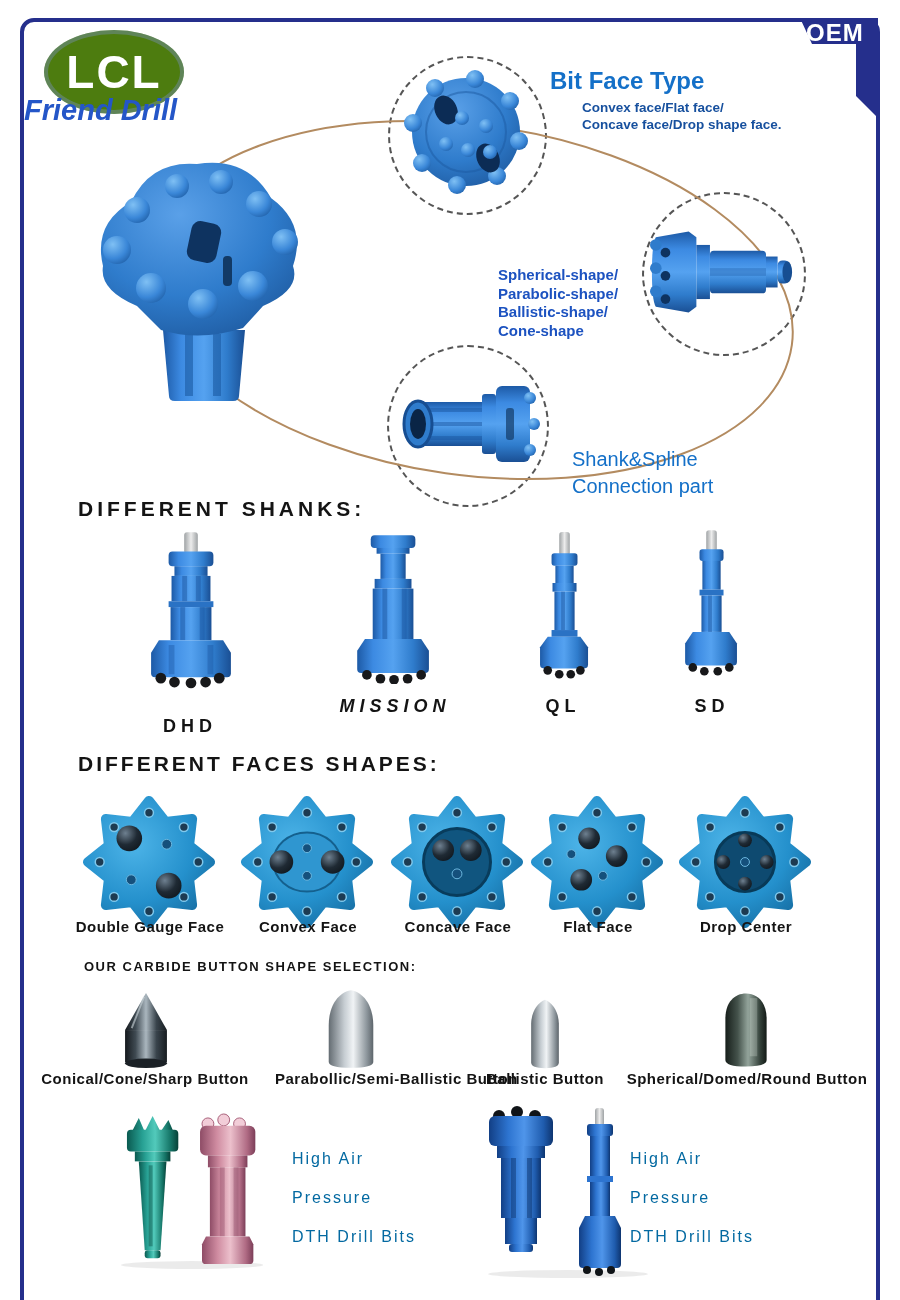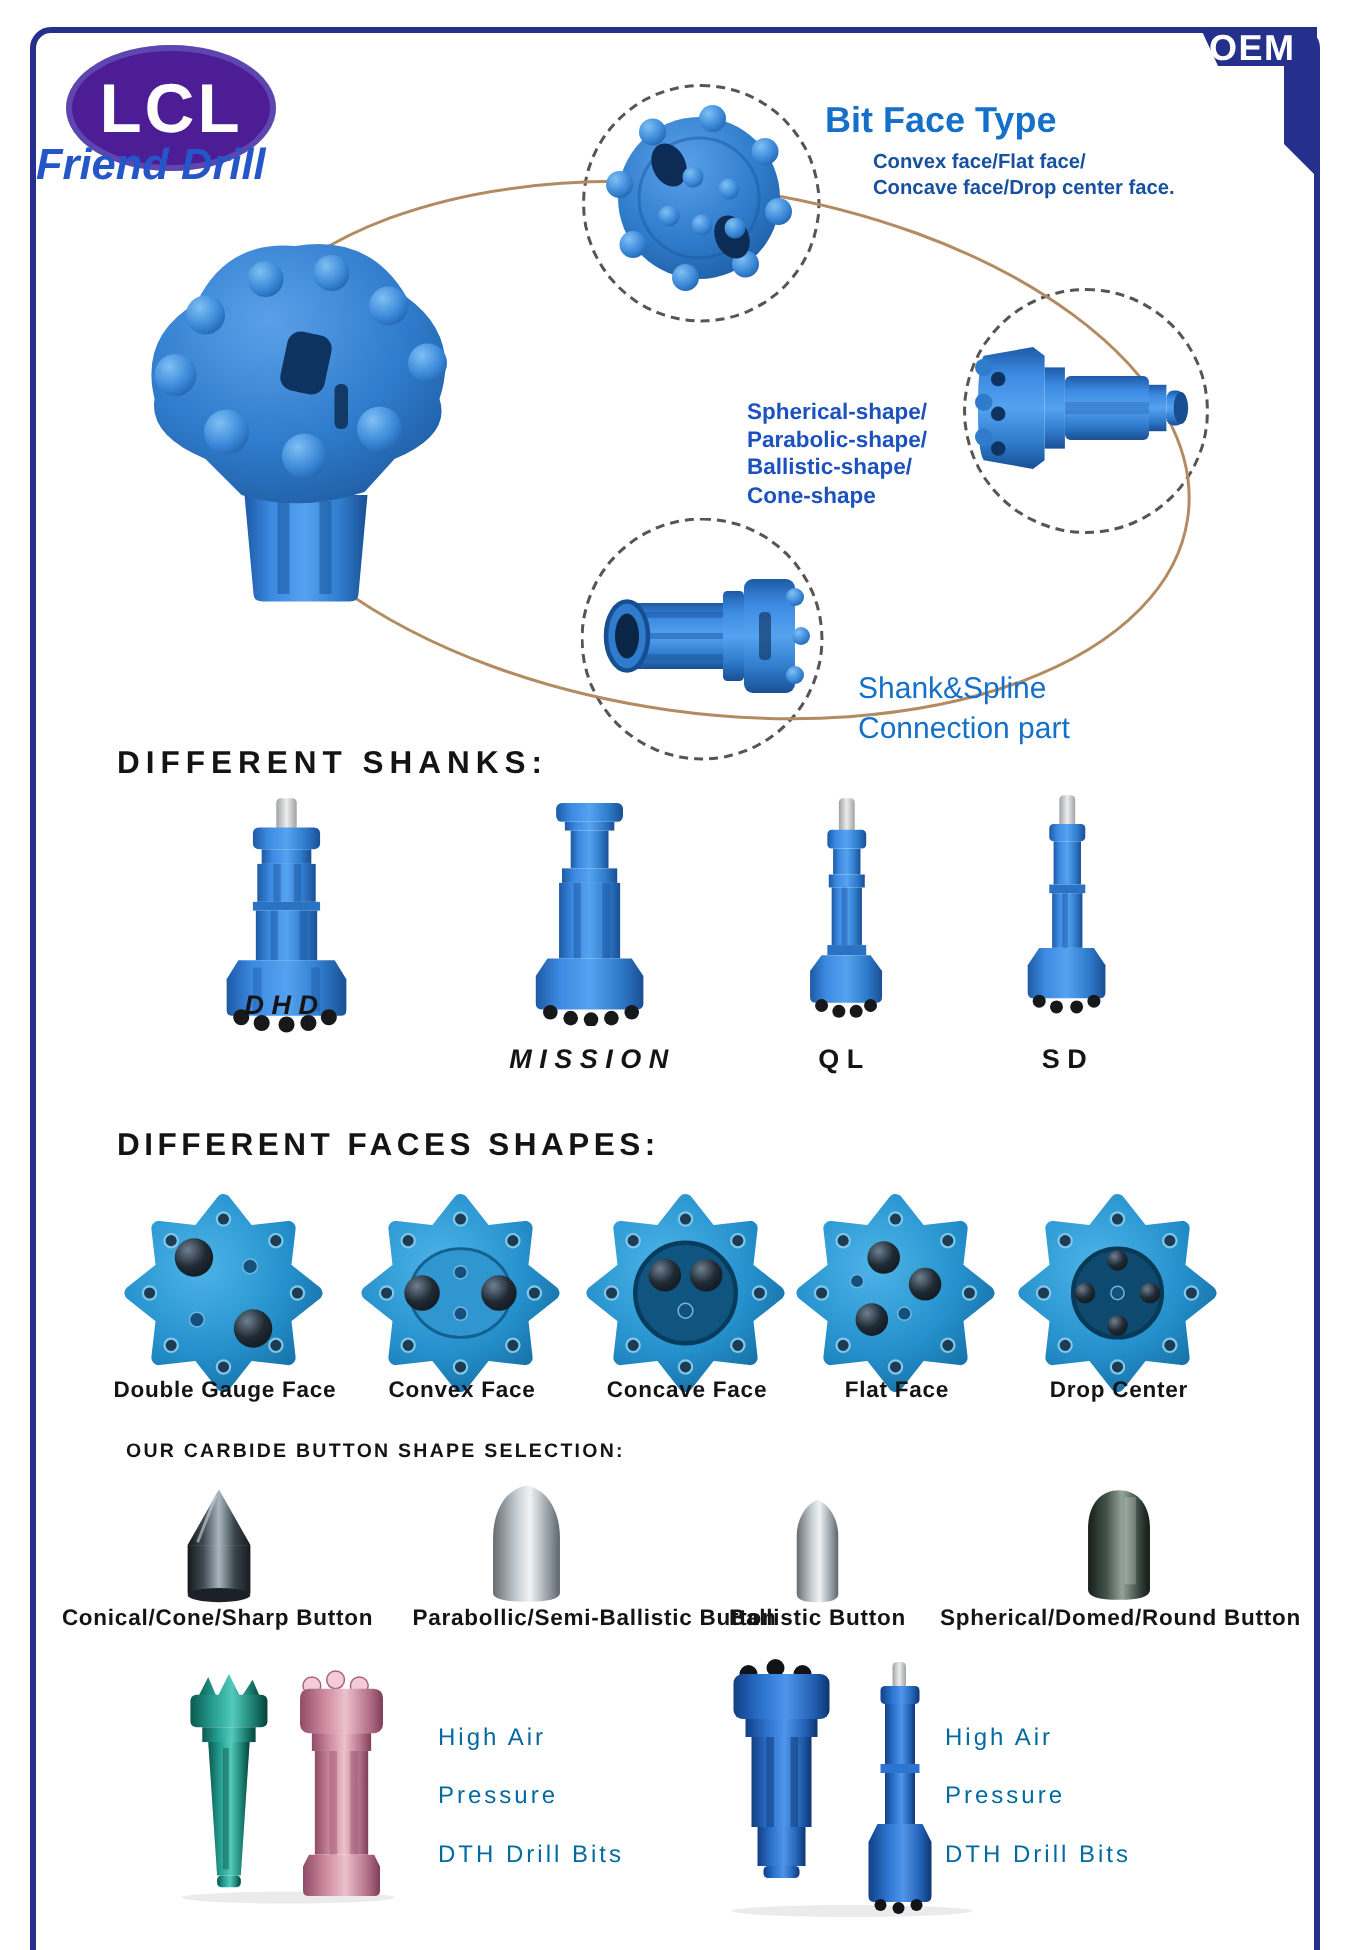--- a/index.html
+++ b/index.html
@@ -10,21 +10,21 @@
   .h-black{position:absolute;font-weight:bold;color:#141414;white-space:nowrap;}
   .lbl{position:absolute;font-weight:bold;color:#141414;text-align:center;white-space:nowrap;
        font-size:15px;letter-spacing:0.5px;}
   .shank-lbl{font-size:18px;letter-spacing:5px;}
   .cap{position:absolute;color:#0369a1;font-size:16px;letter-spacing:2px;text-align:left;}
   .cap div{margin-bottom:21px;}
   .callout-title{position:absolute;color:#1470c8;font-weight:bold;font-size:24px;line-height:26px;white-space:nowrap;}
   .callout-sub{position:absolute;color:#17509e;font-weight:bold;font-size:13.5px;line-height:17px;white-space:nowrap;}
   .royal{color:#1c52c0;}
   .logo-ellipse{position:absolute;left:44px;top:30px;width:140px;height:84px;border-radius:50%;
-      background:#4c1d95;box-shadow:inset 0 0 0 4px rgba(130,150,225,.35);
+      background:#4d7c0f;box-shadow:inset 0 0 0 4px rgba(130,150,225,.35);
       display:flex;align-items:center;justify-content:center;color:#fff;font-weight:bold;
       font-size:46px;letter-spacing:2px;}
   .brand-name{position:absolute;left:24px;top:94px;font-style:italic;font-weight:bold;
       font-size:29px;color:#2456c8;white-space:nowrap;}
   .border-frame{position:absolute;left:20px;top:18px;width:852px;height:1400px;
       border:4px solid #252f8c;border-radius:14px;pointer-events:none;}
   .oem-text{position:absolute;left:806px;top:19px;width:66px;color:#fff;font-weight:bold;
       font-size:24px;letter-spacing:1px;}
 </style>
 </head>
@@ -192,21 +192,21 @@
     <rect x="98" y="18" width="34" height="76" rx="6" fill="url(#cylBlueV)"></rect>
     <rect x="108" y="40" width="8" height="32" rx="3" fill="#123a66" opacity="0.7"></rect>
     <circle cx="132" cy="30" r="6" fill="url(#bumpR)"></circle>
     <circle cx="136" cy="56" r="6" fill="url(#bumpR)"></circle>
     <circle cx="132" cy="82" r="6" fill="url(#bumpR)"></circle>
   </svg>
 
   <div class="callout-title" style="left:550px;top:68px;">Bit Face Type</div>
   <div class="callout-sub" style="left:582px;top:99px;">
     <div>Convex face/Flat face/</div>
-    <div>Concave face/Drop center face.</div>
+    <div>Concave face/Drop shape face.</div>
   </div>
 
   <div class="abs" style="left:498px;top:266px;color:#1c52c0;font-weight:bold;font-size:15px;line-height:18.5px;">
     <div>Spherical-shape/</div>
     <div>Parabolic-shape/</div>
     <div>Ballistic-shape/</div>
     <div>Cone-shape</div>
   </div>
 
   <div class="abs" style="left:572px;top:446px;color:#1470c8;font-size:20px;line-height:27px;">
@@ -275,21 +275,21 @@
     <rect x="37" y="62" width="25" height="6" fill="#2a72c4"></rect>
     <rect x="39" y="68" width="21" height="38" fill="url(#cylBlue)"></rect>
     <rect x="46" y="68" width="4" height="38" fill="#1b56a0" opacity="0.5"></rect>
     <path d="M30,106 L68,106 L76,118 L76,137 Q76,141 72,141 L26,141 Q22,141 22,137 L22,118 Z" fill="url(#cylBlue)"></path>
     <circle cx="30" cy="143" r="4.5" fill="#17181a"></circle>
       <circle cx="42" cy="147" r="4.5" fill="#17181a"></circle>
     <circle cx="56" cy="147" r="4.5" fill="#17181a"></circle>
       <circle cx="68" cy="143" r="4.5" fill="#17181a"></circle>
   </svg>
 
-  <div class="lbl shank-lbl" style="left:140px;top:660px;width:100px;font-style:italic;">DHD</div>
+  <div class="lbl shank-lbl" style="left:140px;top:716px;width:100px;">DHD</div>
   <div class="lbl shank-lbl" style="left:330px;top:696px;width:130px;font-style:italic;">MISSION</div>
   <div class="lbl shank-lbl" style="left:513px;top:696px;width:100px;">QL</div>
   <div class="lbl shank-lbl" style="left:662px;top:696px;width:100px;">SD</div>
 
   <div class="h-black" style="left:78px;top:752px;font-size:21px;letter-spacing:3px;">DIFFERENT FACES SHAPES:</div>
 
   <svg class="abs" style="left:80px;top:793px;" width="138" height="138" viewBox="0 0 140 140">
     <use href="#gearP" fill="url(#gfBody)" stroke="url(#gfBody)" stroke-width="10" stroke-linejoin="round"></use>
     <circle cx="120" cy="70" r="4.5" fill="#1d3b52" stroke="#7fc8ec" stroke-width="1.5"></circle>
     <circle cx="105.4" cy="105.4" r="4.5" fill="#1d3b52" stroke="#7fc8ec" stroke-width="1.5"></circle>

